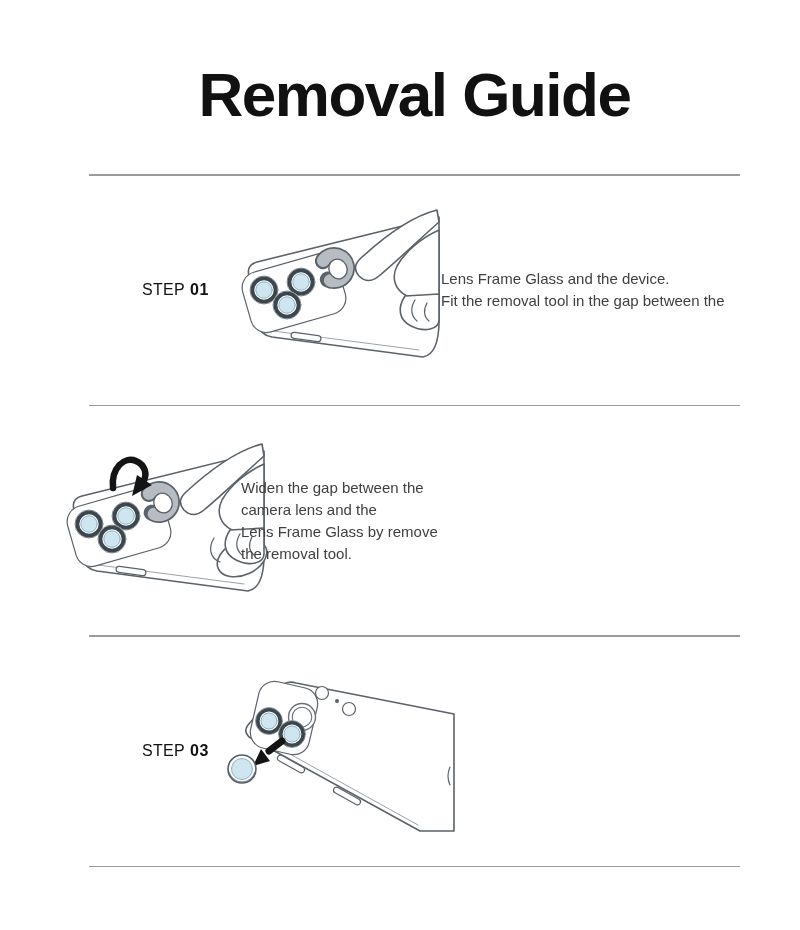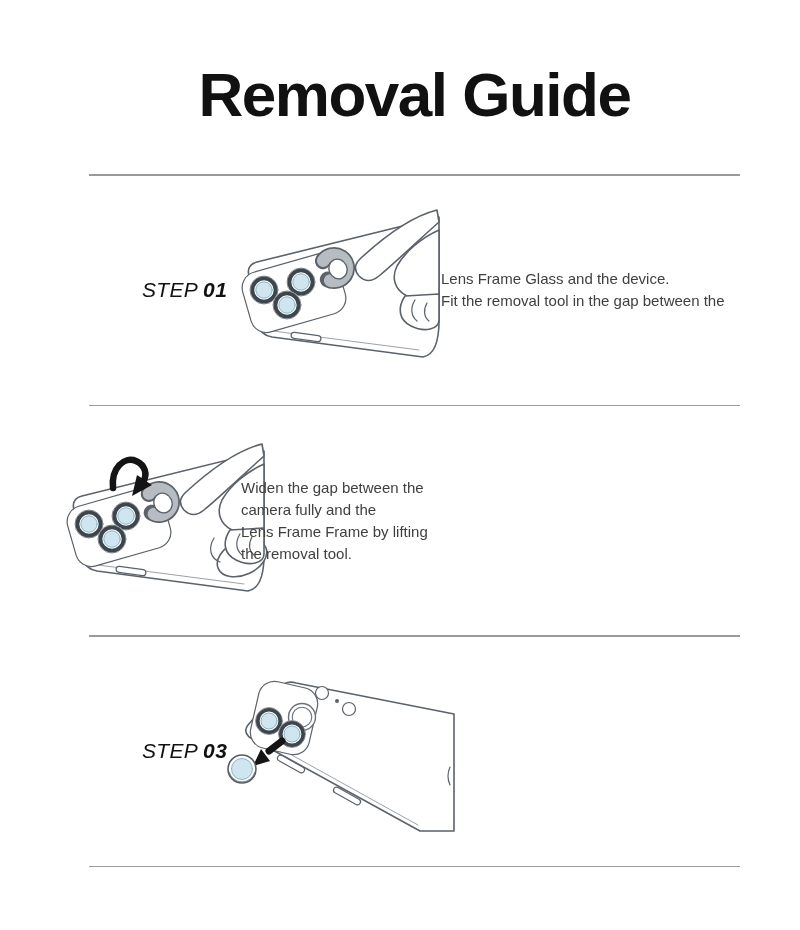--- a/index.html
+++ b/index.html
@@ -24,22 +24,22 @@
   .title{
     font-size:62px;font-weight:bold;letter-spacing:-1.5px;color:var(--title-color);
     line-height:1;white-space:nowrap;
   }
   .divider{height:1.5px;background:var(--divider-color);margin:0 50px;border:none;}
   .step-row{
     height:229px;margin:0 50px;display:grid;
     grid-template-columns:150px 200px 1fr;align-items:center;
   }
   .step-label{
-    padding-left:53px;font-size:21px;color:var(--title-color);
-    letter-spacing:0.3px;white-space:nowrap;font-style:italic;
+    padding-left:53px;font-size:16px;color:var(--title-color);
+    letter-spacing:0.3px;white-space:nowrap;
   }
   .step-label b{font-weight:bold;margin-left:5px;letter-spacing:0.5px;}
   .illus{justify-self:center;line-height:0;}
   .desc{font-size:15px;line-height:22px;color:var(--text-color);padding-left:2px;}
   svg{overflow:visible;}
 </style>
 </head>
 <body>
 
 <div class="page">
@@ -137,22 +137,22 @@
             <path d="M200,26 C182,34 166,48 158,62 C152,74 156,86 168,92 C182,99 196,99 200,96 Z"></path>
             <path d="M166,92 C158,104 160,116 172,122 C186,129 200,125 200,116 L200,90 Z"></path>
             <path d="M176,96 C171,104 172,112 178,117" fill="none" stroke-width="1.2"></path>
             <path d="M188,99 C184,106 185,113 190,117" fill="none" stroke-width="1.2"></path>
             <ellipse cx="99" cy="65" rx="9" ry="10" transform="rotate(-25 99 65)" stroke-width="1.4"></ellipse>
           </g>
         </g>
       </svg>
     </div>
     <div class="desc">
-      <div>Widen the gap between the camera fully and the</div>
-      <div>Lens Frame Frame by lifting the removal tool.</div>
+      <div>Widen the gap between the camera lens and the</div>
+      <div>Lens Frame Glass by remove the removal tool.</div>
     </div>
   </section>
 
   <div class="divider"></div>
 
   <section class="step-row">
     <div class="step-label"><span>STEP</span><b>03</b></div>
     <div class="illus">
       <svg width="230" height="160" viewBox="0 0 230 160">
         <g fill="#fff" stroke="var(--line-art)" stroke-width="1.6" stroke-linejoin="round" stroke-linecap="round">

